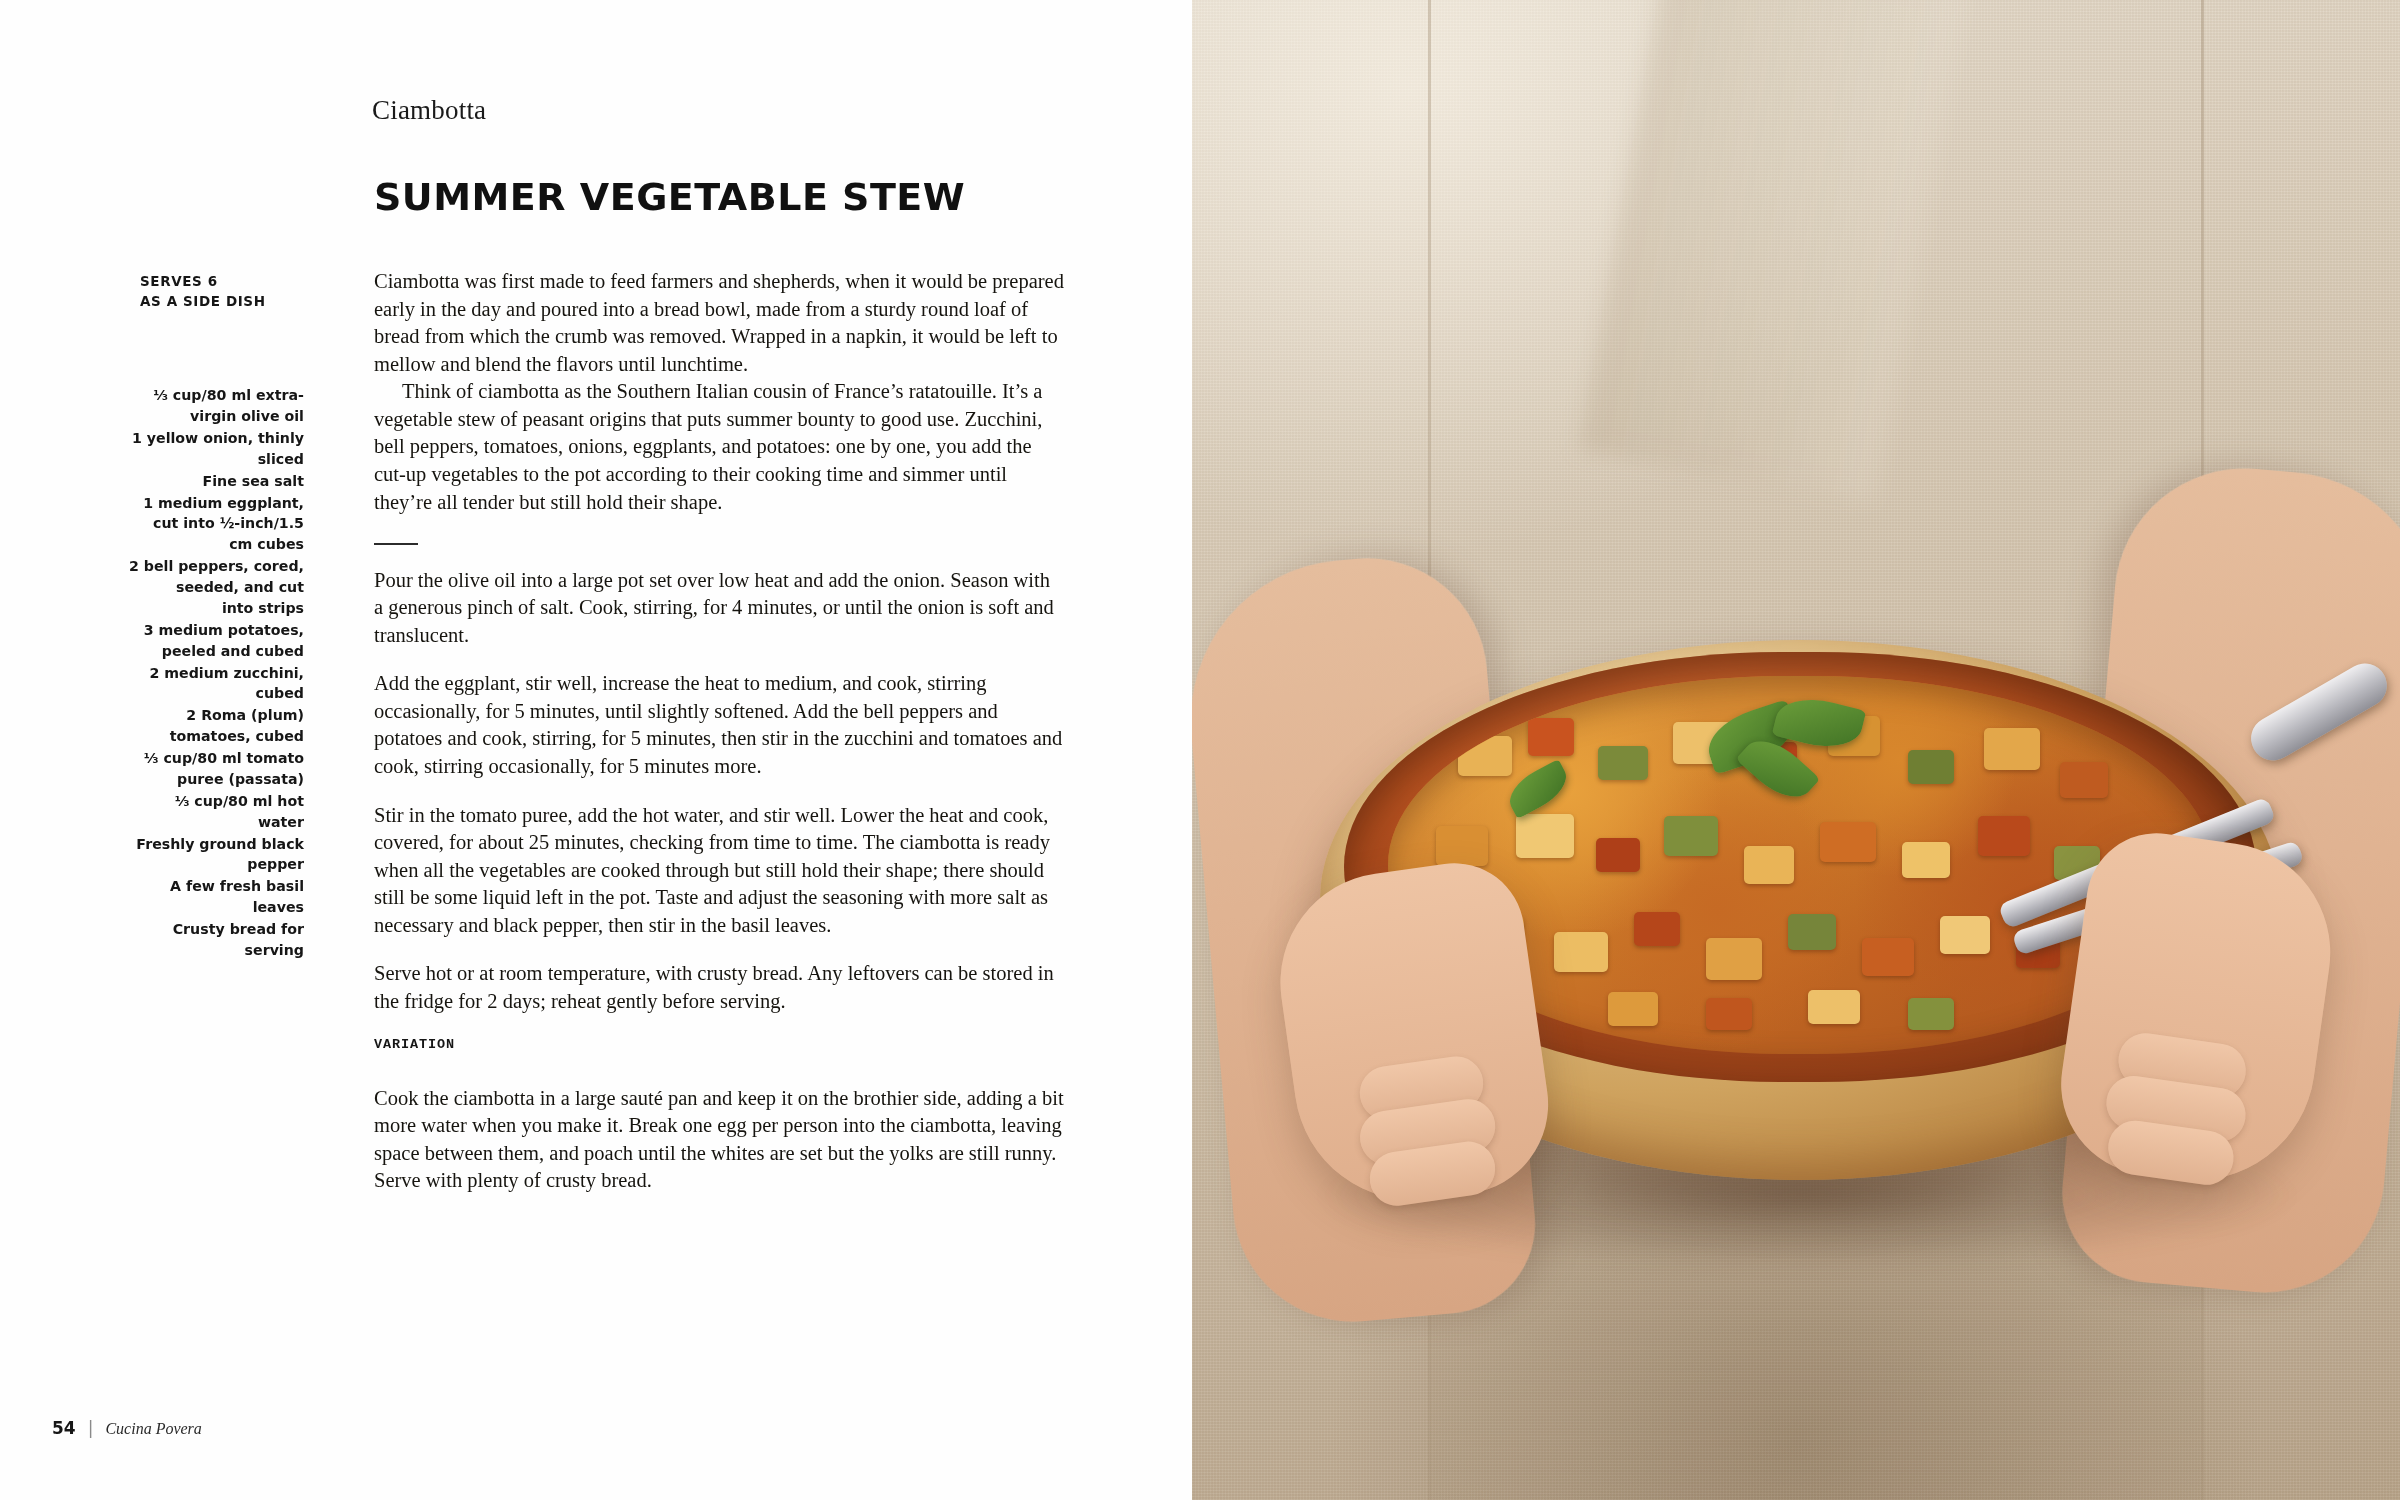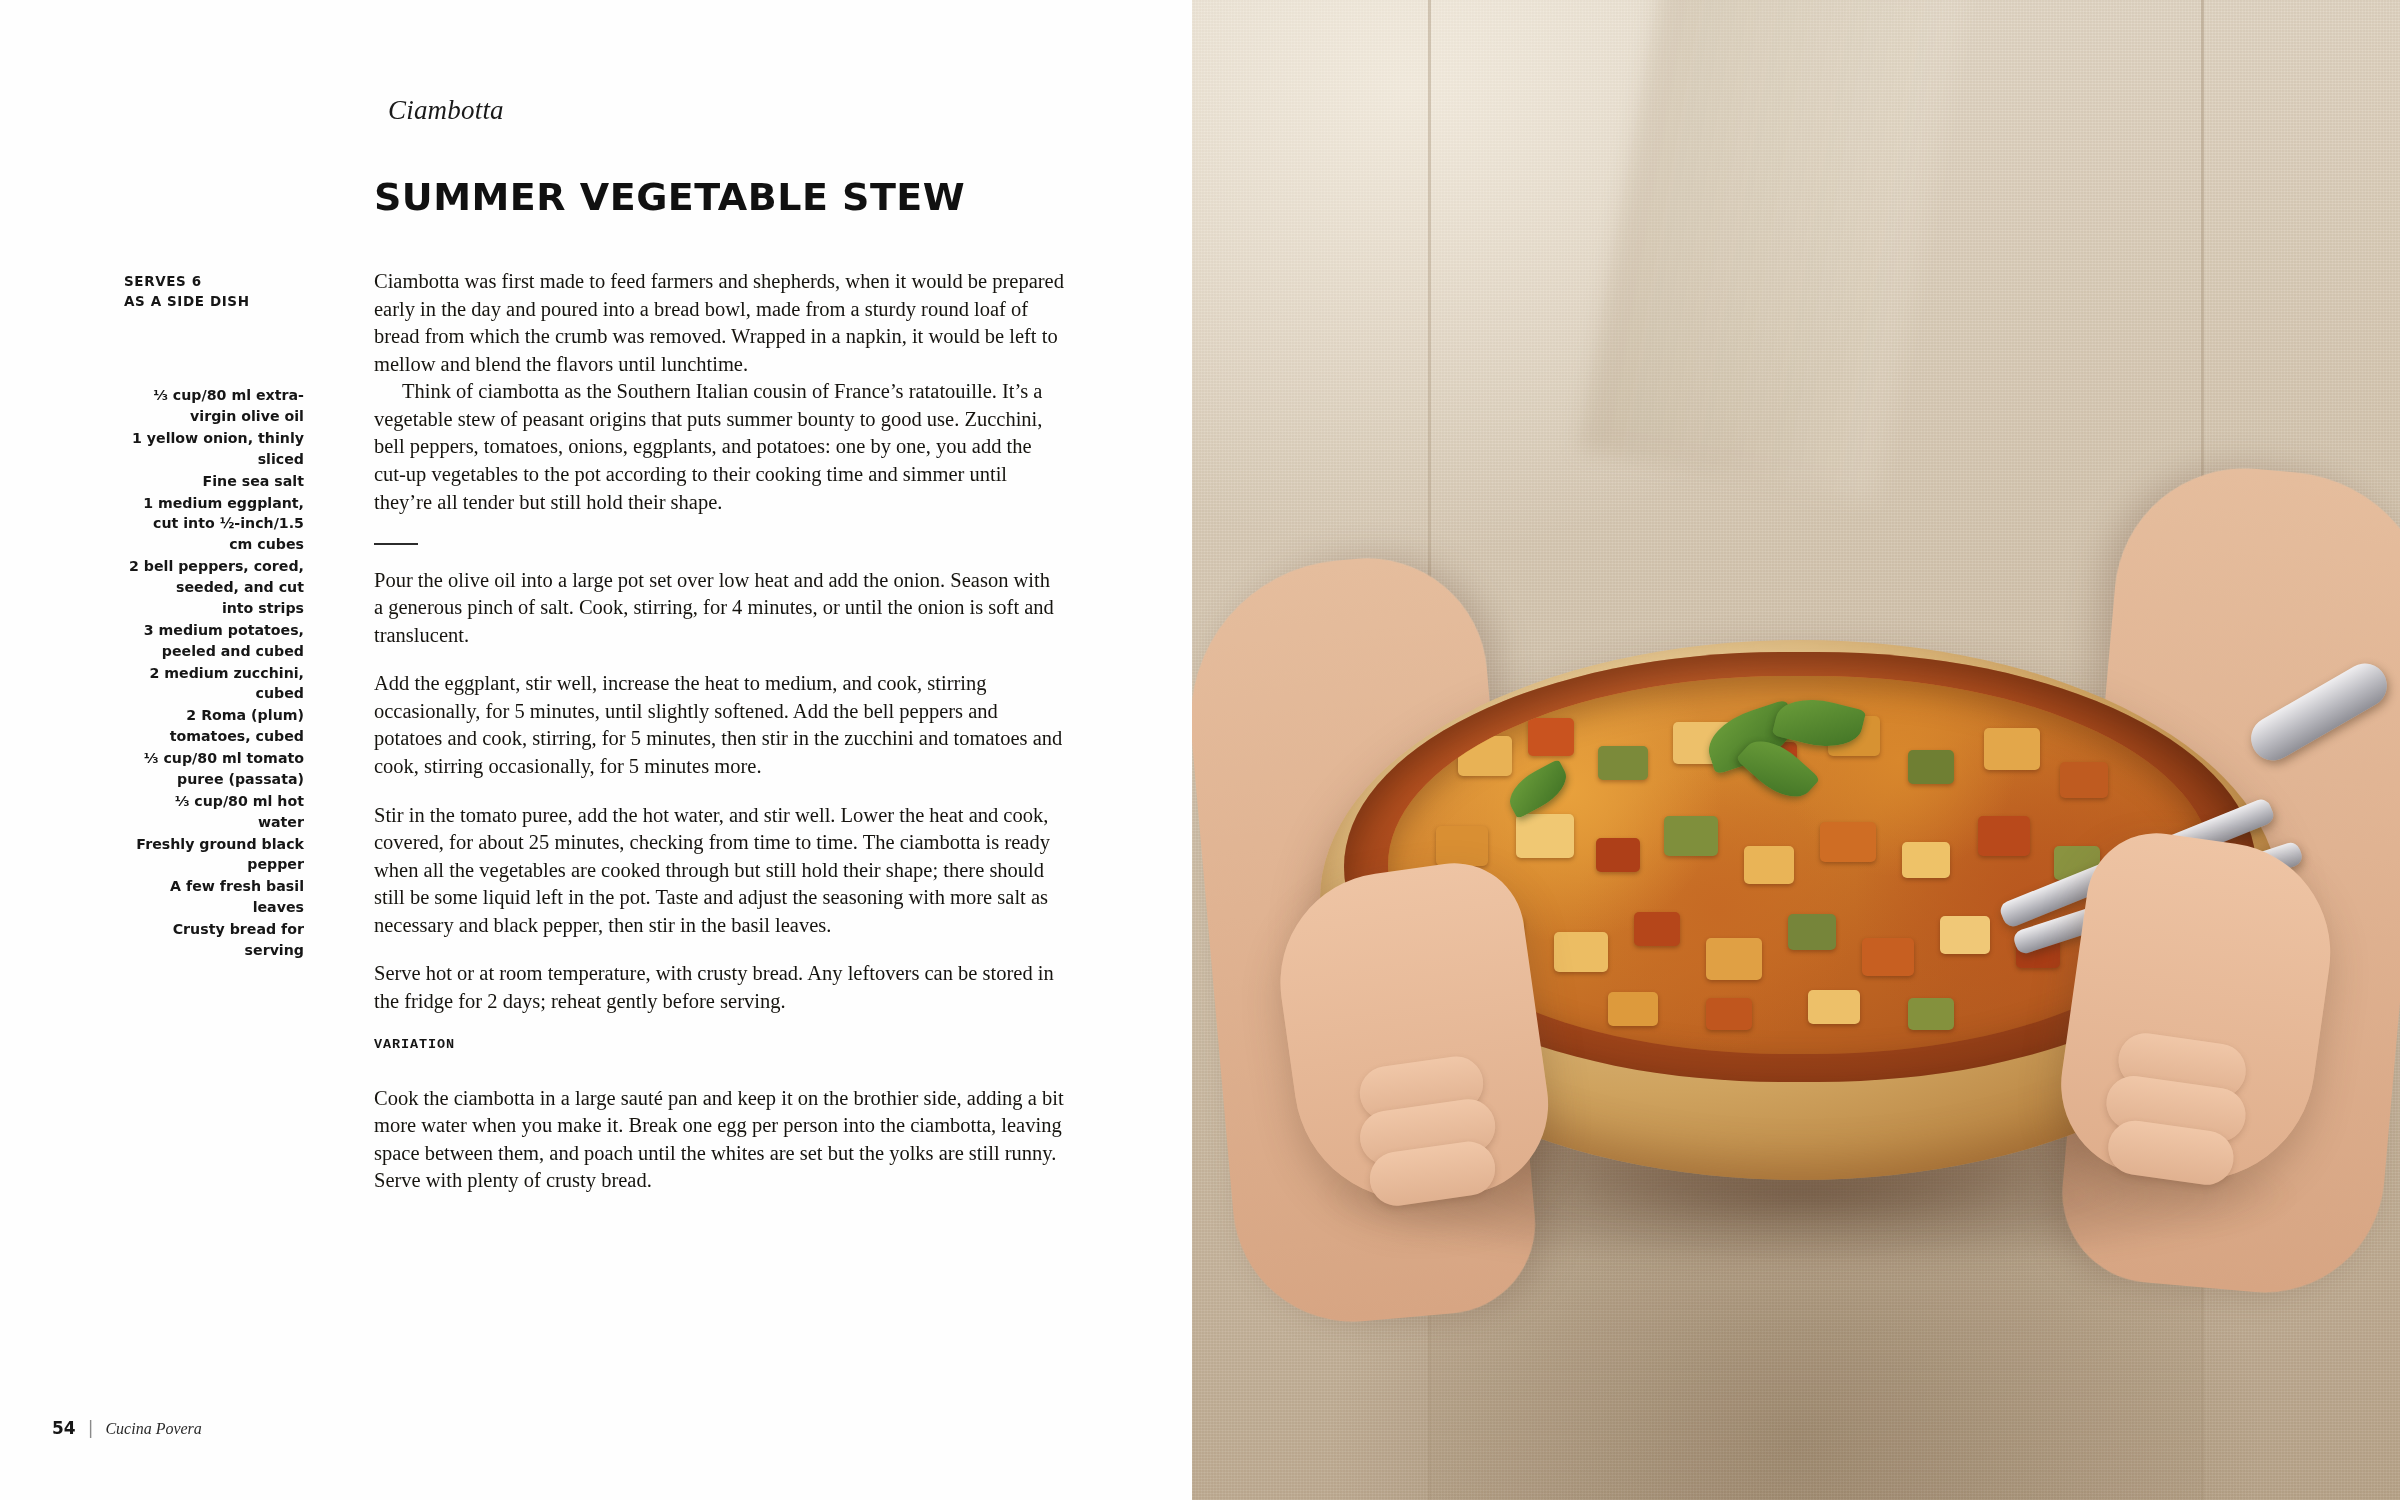--- a/index.html
+++ b/index.html
@@ -24,24 +24,23 @@
   .left-page {
     position: relative;
     width: 1192px;
     height: 1500px;
     background: #fefefe;
     flex: 0 0 1192px;
   }
 
   .recipe-subtitle {
     position: absolute;
-    left: 388px;
+    left: 372px;
     top: 95px;
     font-family: "Liberation Serif", serif;
-    font-style: italic;
     font-size: 27px;
     color: #1a1a1a;
     letter-spacing: 0.2px;
   }
   .recipe-title {
     position: absolute;
     left: 374px;
     top: 150px;
     font-family: "DejaVu Sans", sans-serif;
     font-weight: bold;
@@ -60,20 +59,21 @@
     font-size: 14.5px;
     line-height: 1.42;
     color: #161616;
   }
   .serves-block {
     font-weight: bold;
     font-size: 13.5px;
     letter-spacing: 0.6px;
     line-height: 1.45;
     margin-bottom: 74px;
+    margin-left: 16px;
   }
   .ingredients {
     list-style: none;
     margin: 0;
     padding: 0;
     font-weight: bold;
     font-size: 14.2px;
     line-height: 1.47;
   }
   .ingredients li {

